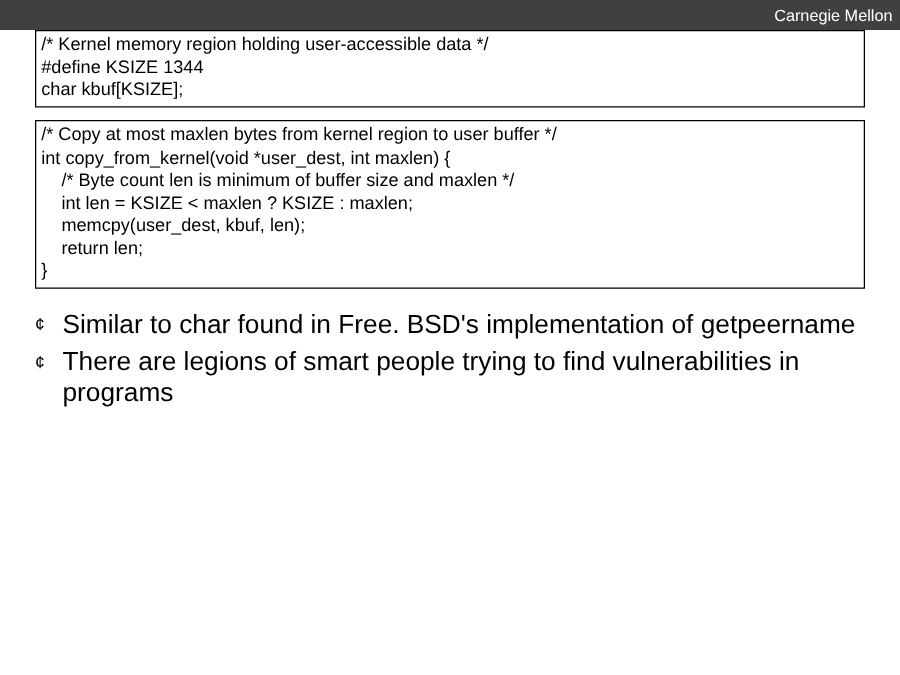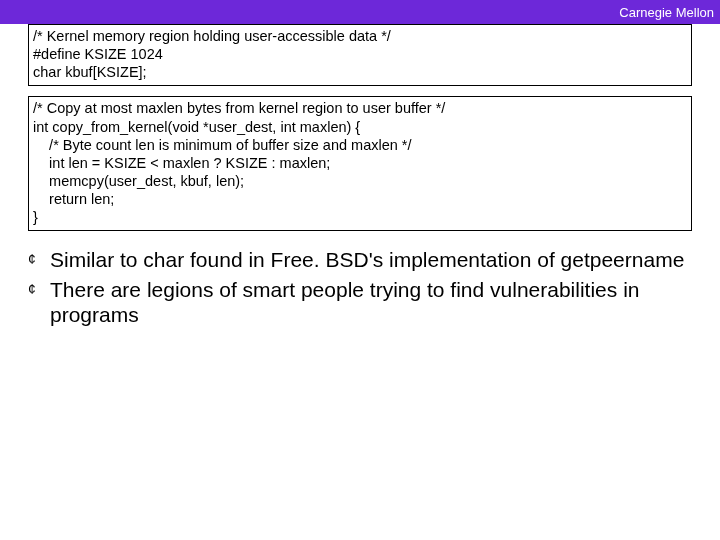--- a/index.html
+++ b/index.html
@@ -13,21 +13,21 @@
     overflow: hidden;
   }
   .slide {
     width: 720px;
     height: 540px;
     position: relative;
     box-sizing: border-box;
   }
   .topbar {
     height: 24px;
-    background: #6d28d9;
+    background: #404040;
     color: #fff;
     font-size: 13px;
     display: flex;
     justify-content: flex-end;
     align-items: center;
     padding-right: 6px;
     box-sizing: border-box;
   }
   .title {
     font-size: 36px;
@@ -72,21 +72,21 @@
 
 <div class="slide">
 
   <div class="topbar">
     <span>Carnegie Mellon</span>
   </div>
 
 
   <div class="codeboxes">
     <div class="codebox">/* Kernel memory region holding user-accessible data */
-#define KSIZE 1024
+#define KSIZE 1344
 char kbuf[KSIZE];</div>
     <div class="codebox">/* Copy at most maxlen bytes from kernel region to user buffer */
 int copy_from_kernel(void *user_dest, int maxlen) {
     /* Byte count len is minimum of buffer size and maxlen */
     int len = KSIZE &lt; maxlen ? KSIZE : maxlen;
     memcpy(user_dest, kbuf, len);
     return len;
 }</div>
   </div>
 

